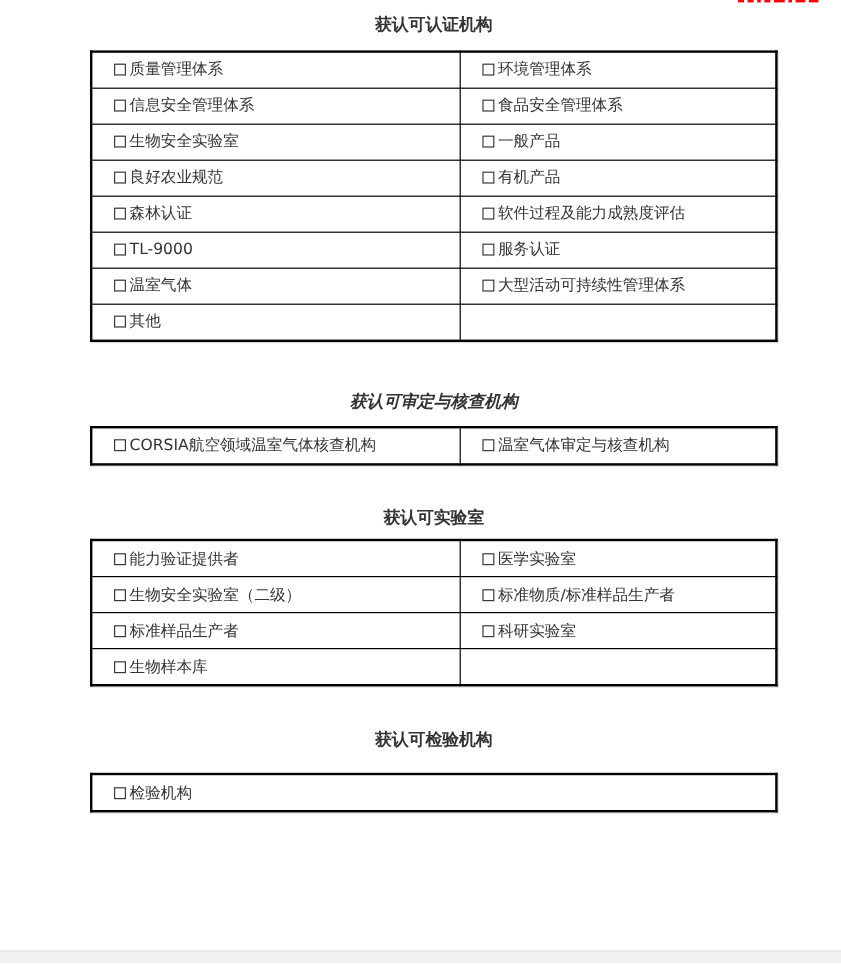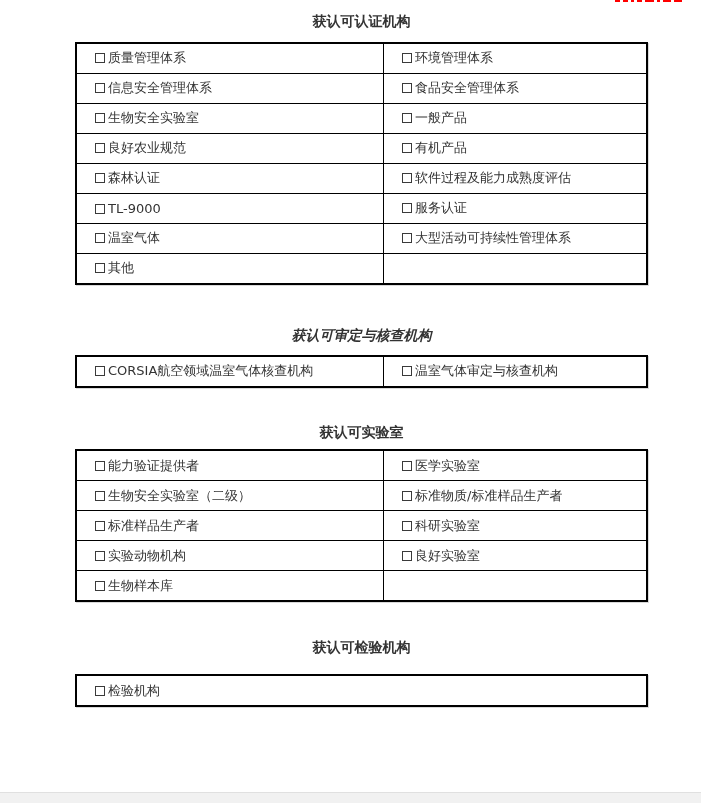--- a/index.html
+++ b/index.html
@@ -146,24 +146,20 @@
           </tr>
           <tr>
             <td class="col-left"><span class="cb"></span><span class="lbl">生物安全实验室（二级）</span></td>
             <td><span class="cb"></span><span class="lbl">标准物质/标准样品生产者</span></td>
           </tr>
           <tr>
             <td class="col-left"><span class="cb"></span><span class="lbl">标准样品生产者</span></td>
             <td><span class="cb"></span><span class="lbl">科研实验室</span></td>
           </tr>
           <tr>
-            <td class="col-left"><span class="cb"></span><span class="lbl">实验动物机构</span></td>
-            <td><span class="cb"></span><span class="lbl">良好实验室</span></td>
-          </tr>
-          <tr>
             <td class="col-left"><span class="cb"></span><span class="lbl">生物样本库</span></td>
             <td></td>
           </tr>
         </tbody>
       </table>
     </div>
     <div class="section s3">
       <h3 class="section-title">获认可检验机构</h3>
       <table class="grid single">
         <tbody>

